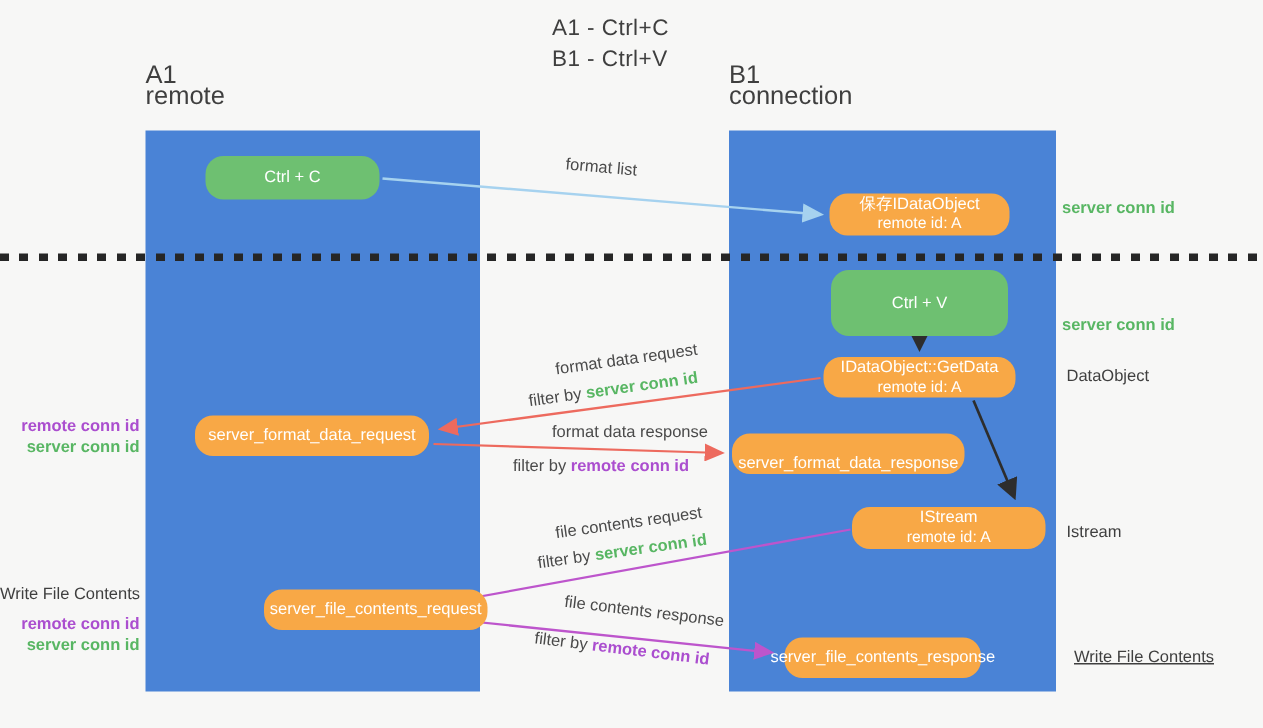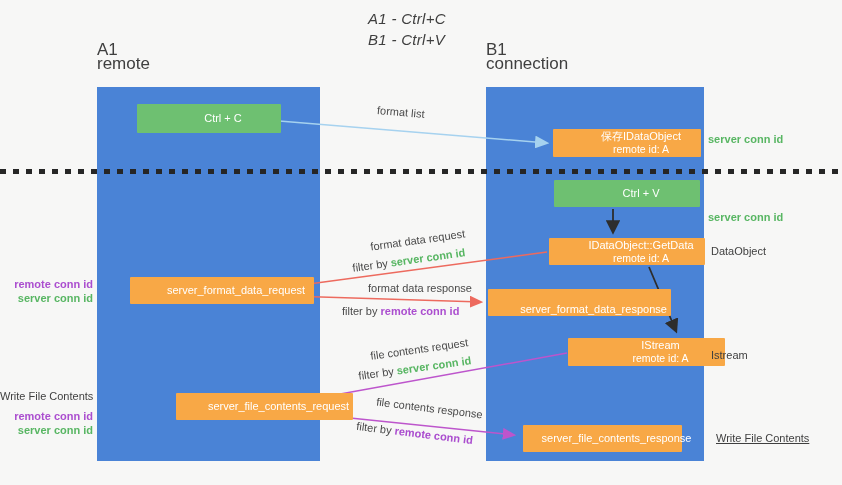--- a/index.html
+++ b/index.html
@@ -19,37 +19,35 @@
     width:842px;height:485px;
     background:#f7f7f6;
     font-family:"Liberation Sans",sans-serif;
     overflow:hidden;
   }
   #canvas{position:relative;width:842px;height:485px;}
   .title{
     position:absolute;left:368px;top:8px;
     font-size:15px;line-height:21px;color:var(--dark-text);
     letter-spacing:.3px;
-    font-style:italic;
   }
   .lane-header{
     position:absolute;top:43px;
     font-size:17px;line-height:14px;color:var(--dark-text);
     text-align:left;
   }
   .lane{
     position:absolute;top:87px;height:374px;
     background:var(--lane-blue);
   }
   .box{
     position:absolute;display:flex;flex-direction:column;
     align-items:center;justify-content:center;
     color:#fff;font-size:11px;line-height:13px;text-align:center;
-    border-radius:1px;
-    padding-left:28px;
+    border-radius:12px;
   }
   .green{background:var(--box-green);}
   .orange{background:var(--box-orange);}
   .box .l2{font-size:10.5px;}
   .side-label{
     position:absolute;font-size:11px;color:var(--dark-text);white-space:nowrap;
   }
   .side-label.green-t{color:var(--green-text);font-weight:bold;}
   .side-label.purple-t{color:var(--purple-text);font-weight:bold;}
   .left-col{text-align:right;left:0;width:93px;}
@@ -114,21 +112,21 @@
 
   <div class="box green" style="left:137px;top:104px;width:116px;height:29px;">
     <div>Ctrl + C</div>
   </div>
 
   <div class="box orange" style="left:553px;top:129px;width:120px;height:28px;">
     <div class="l1">保存IDataObject</div>
     <div class="l2">remote id: A</div>
   </div>
 
-  <div class="box green" style="left:554px;top:180px;width:118px;height:27px;">
+  <div class="box green" style="left:554px;top:180px;width:118px;height:44px;">
     <div>Ctrl + V</div>
   </div>
 
   <div class="box orange" style="left:549px;top:238px;width:128px;height:27px;">
     <div class="l1">IDataObject::GetData</div>
     <div class="l2">remote id: A</div>
   </div>
 
   <div class="box orange" style="left:130px;top:277px;width:156px;height:27px;">
     <div>server_format_data_request</div>

